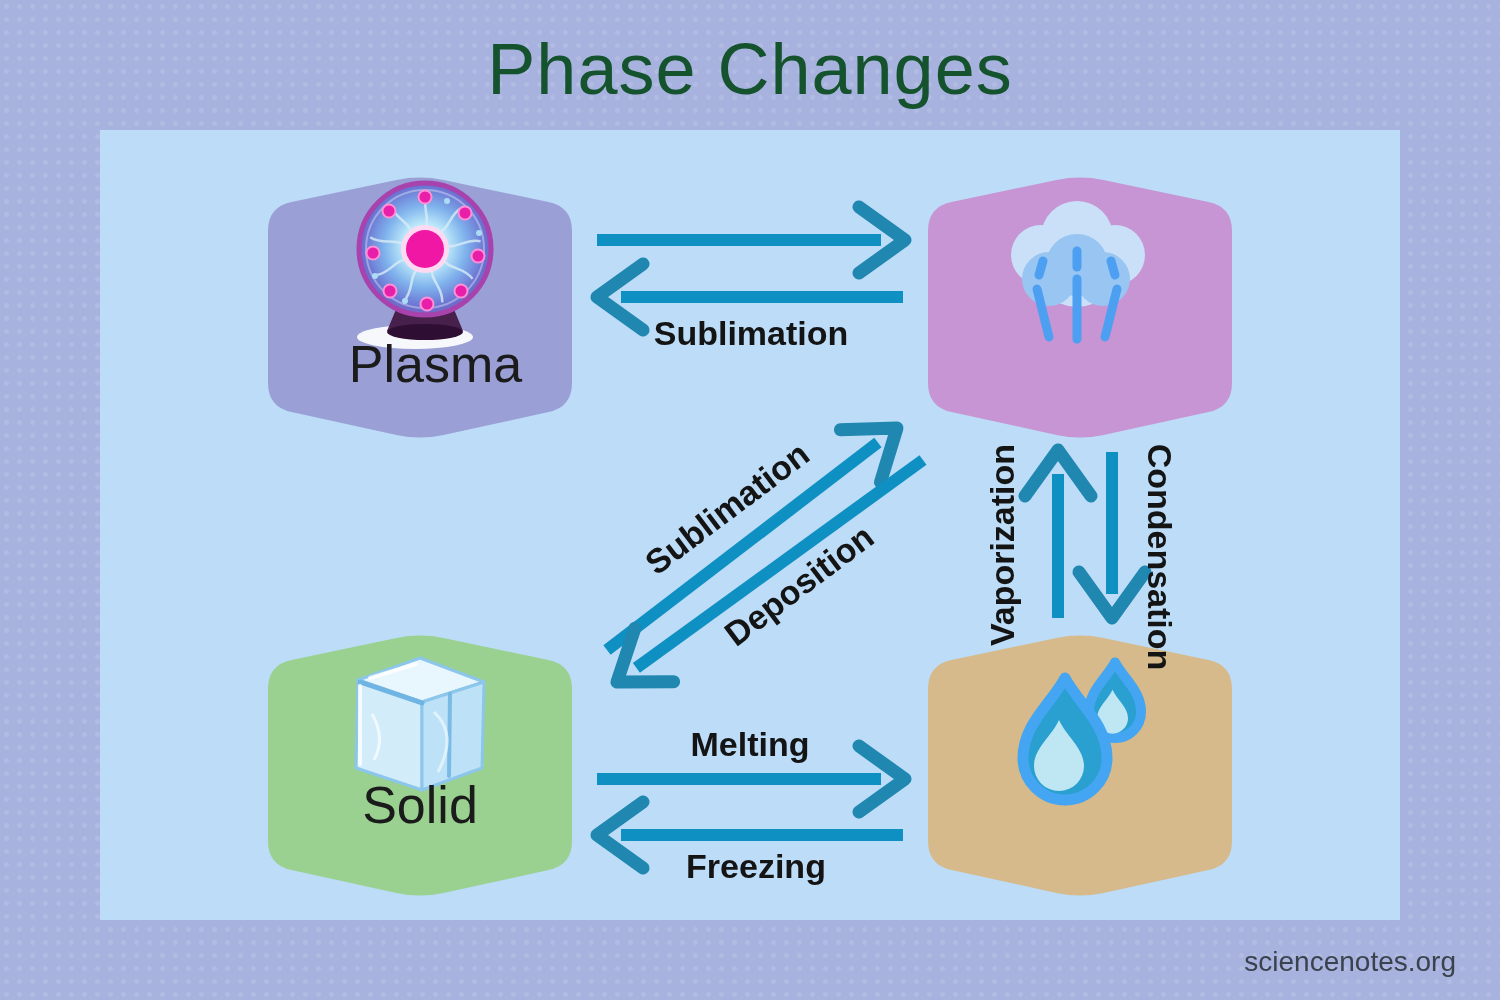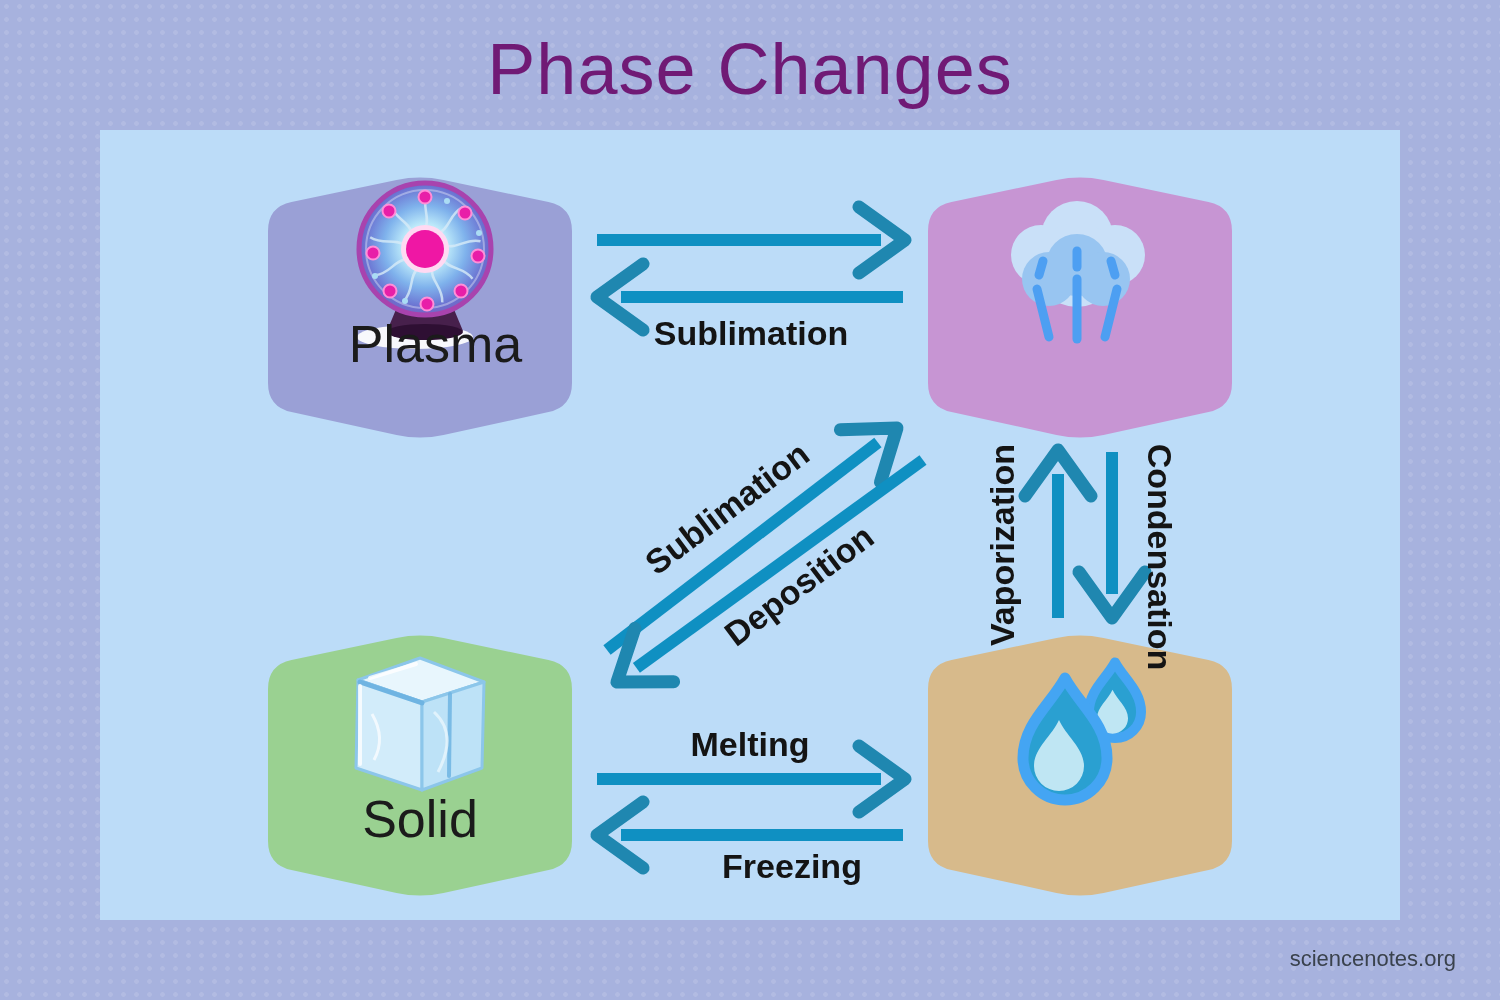--- a/index.html
+++ b/index.html
@@ -10,60 +10,60 @@
   body{
     font-family:"Liberation Sans", sans-serif;
     background-color:var(--bg);
     background-image:radial-gradient(circle, rgba(255,255,255,0.12) 2px, rgba(255,255,255,0) 2.6px);
     background-size:13px 13px;
     color:var(--ink);
   }
   .stage{position:relative;width:1500px;height:1000px;overflow:hidden;}
   .title{
     position:absolute;left:0;top:28px;width:100%;text-align:center;
-    font-size:72px;font-weight:400;letter-spacing:1px;color:#701a75;
+    font-size:72px;font-weight:400;letter-spacing:1px;color:#14532d;
   }
   .panel{
     position:absolute;left:100px;top:130px;width:1300px;height:790px;
     background:var(--panel);
   }
   .card{position:absolute;width:304px;height:265px;}
   .card-plasma{left:268px;top:175px;}
   .card-gas{left:928px;top:175px;}
   .card-solid{left:268px;top:633px;}
   .card-liquid{left:928px;top:633px;}
   .hex-svg{position:absolute;left:0;top:0;width:304px;height:265px;overflow:visible;}
   .state-label{
     position:absolute;left:0;width:100%;text-align:center;
     font-size:52px;font-weight:400;color:#1b1b1b;line-height:1;
   }
-  .card-plasma .state-label,.card-gas .state-label{top:143px;padding-left:31px;}
-  .card-solid .state-label,.card-liquid .state-label{top:160px;}
+  .card-plasma .state-label,.card-gas .state-label{top:163px;padding-left:31px;}
+  .card-solid .state-label,.card-liquid .state-label{top:146px;}
   .icon{position:absolute;overflow:visible;}
   .icon-plasma{left:77px;top:-4px;width:160px;height:185px;}
   .icon-gas{left:61px;top:22px;width:175px;height:150px;}
   .icon-solid{left:74px;top:15px;width:156px;height:150px;}
   .icon-liquid{left:77px;top:22px;width:145px;height:175px;}
   .arrows{position:absolute;left:0;top:0;width:1500px;height:1000px;pointer-events:none;}
   .arrows line{stroke:var(--arrow);stroke-width:12;}
   .arrows polyline{stroke:var(--arrowhead);stroke-width:13;fill:none;stroke-linecap:round;stroke-linejoin:round;}
   .tlabel{
     position:absolute;font-weight:700;font-size:34px;color:#141414;
     white-space:nowrap;transform:translate(-50%,-50%);line-height:1;
   }
   .tl-deionization{left:751px;top:198px;}
   .tl-ionization{left:751px;top:333px;}
   .tl-sublimation{left:727px;top:508px;transform:translate(-50%,-50%) rotate(-37deg);}
   .tl-deposition{left:799px;top:585px;transform:translate(-50%,-50%) rotate(-37deg);}
   .tl-vaporization{left:1002px;top:545px;transform:translate(-50%,-50%) rotate(-90deg);}
   .tl-condensation{left:1160px;top:557px;transform:translate(-50%,-50%) rotate(90deg);}
   .tl-melting{left:750px;top:744px;text-align:right;}
-  .tl-freezing{left:792px;top:866px;}
+  .tl-freezing{left:756px;top:866px;}
   .footer{
-    position:absolute;right:44px;top:946px;font-size:22px;color:#3a424d;font-weight:400;margin-left:44px;
+    position:absolute;right:44px;top:946px;font-size:28px;color:#3a424d;font-weight:400;margin-left:44px;
   }
 </style>
 </head>
 <body>
 
 <div class="stage">
 
   <div class="title">Phase Changes</div>
 
   <div class="panel"></div>

